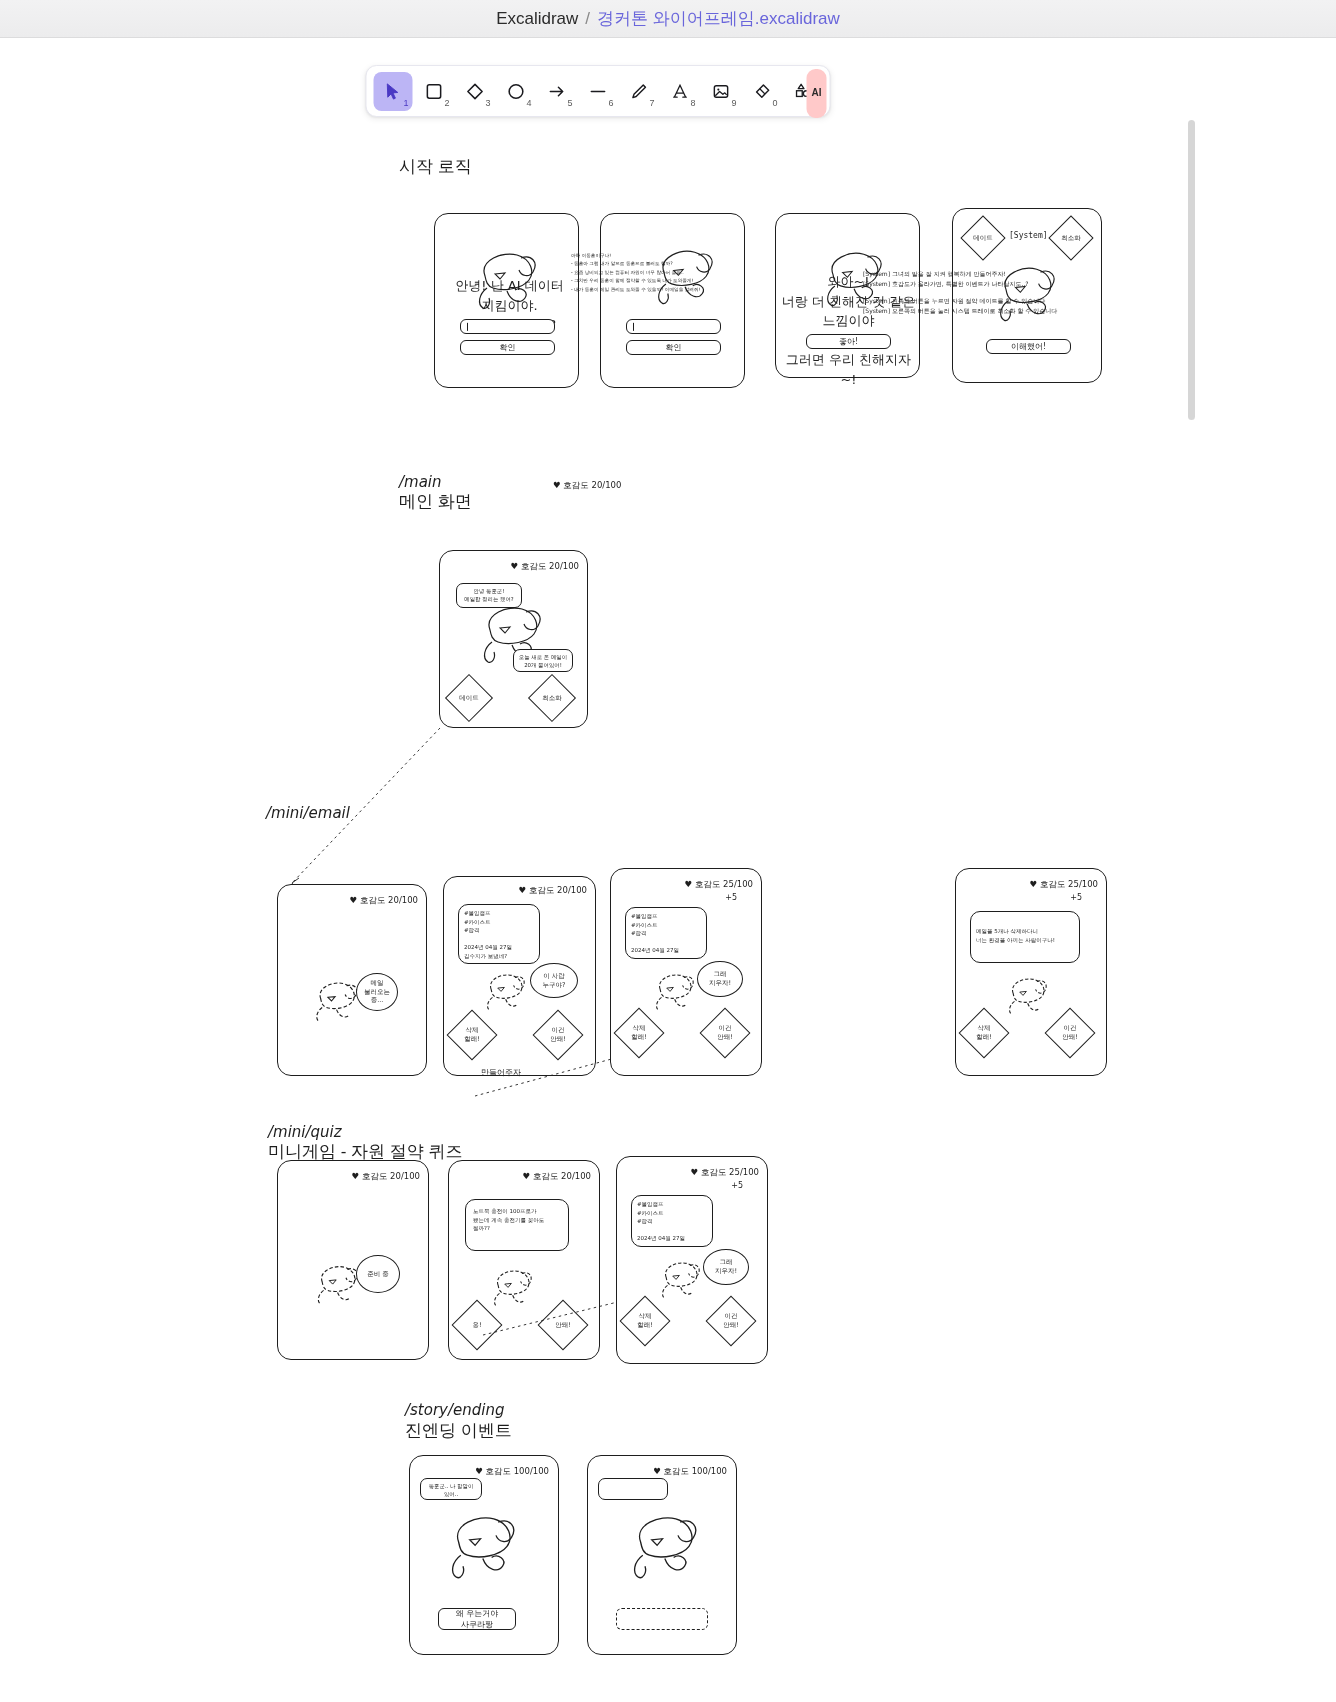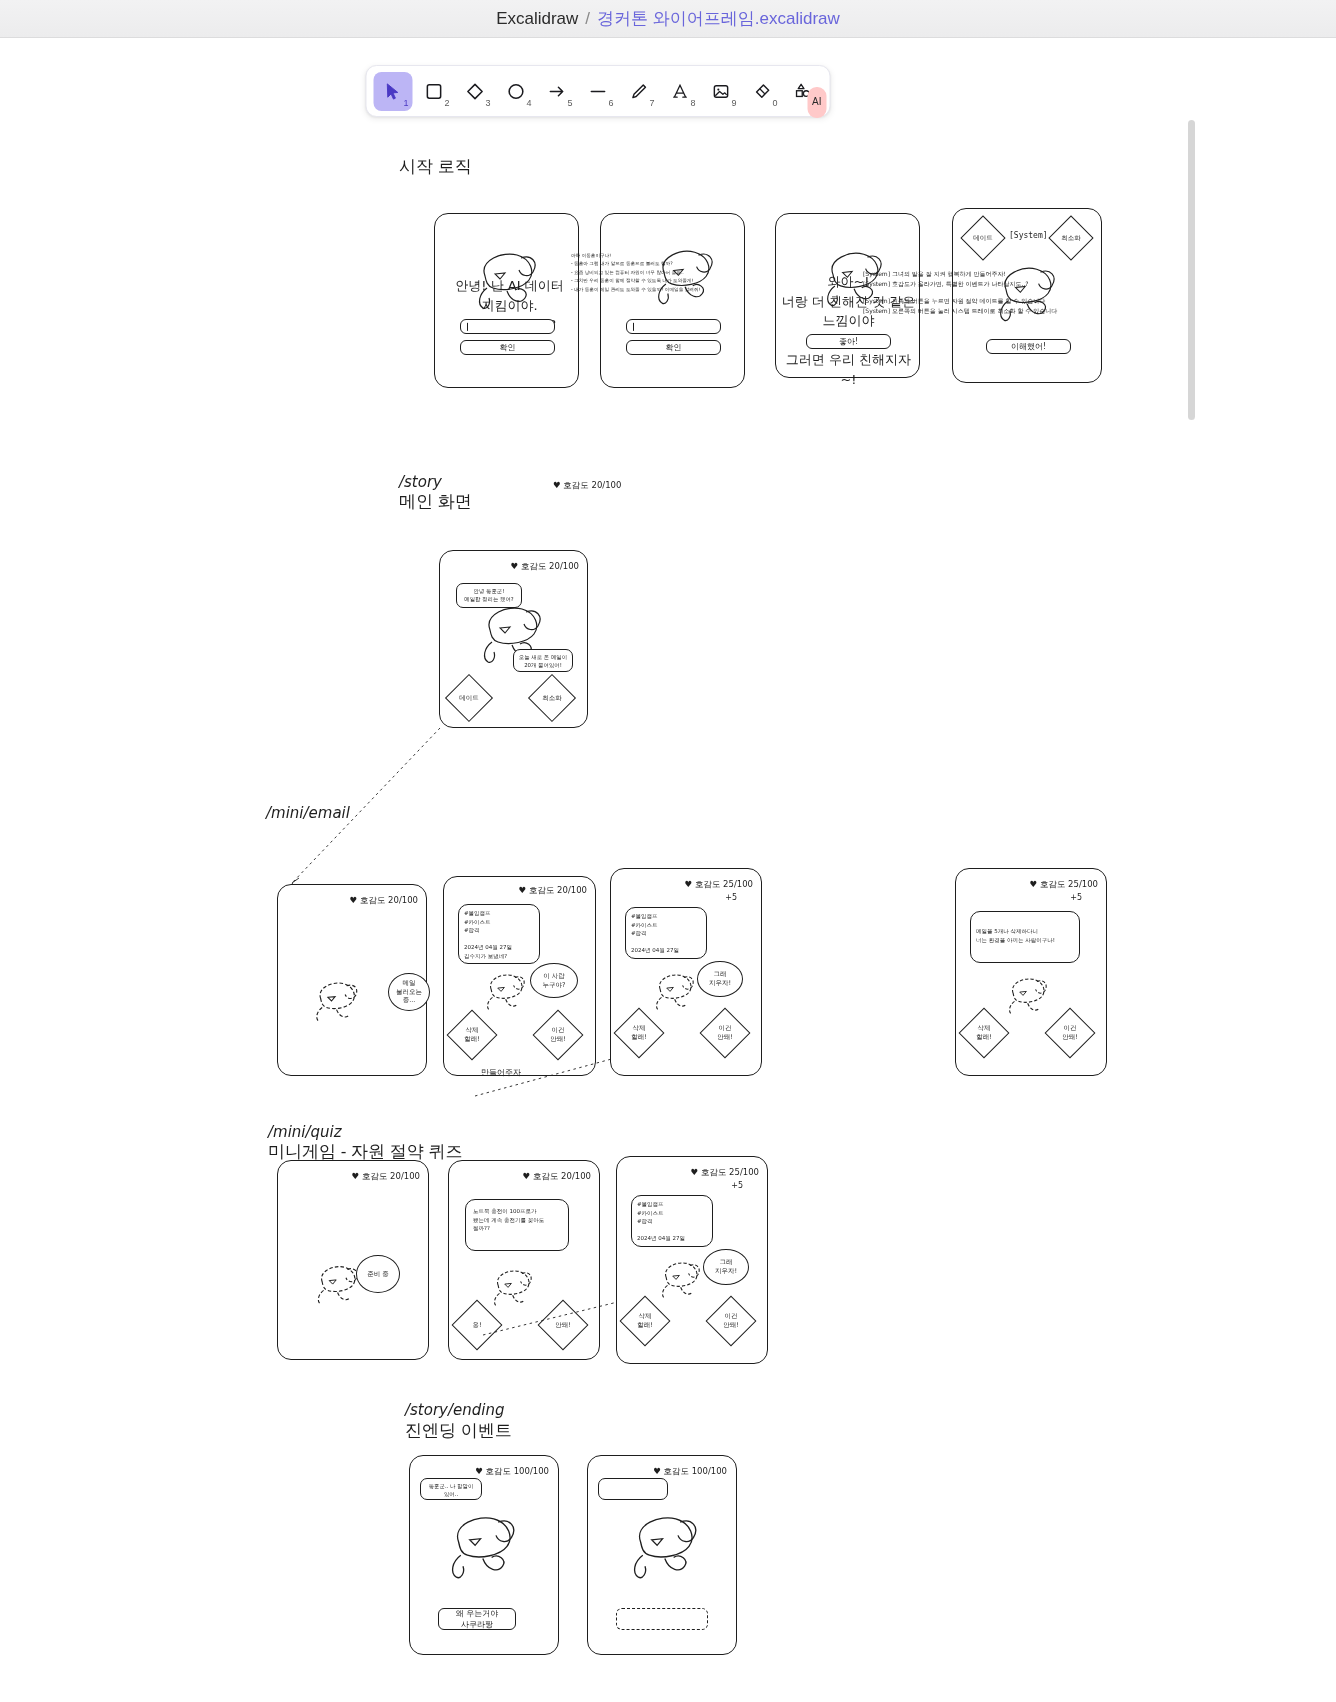--- a/index.html
+++ b/index.html
@@ -41,22 +41,22 @@
   .tool.active { background: #bcb5f5; }
   .tool .num {
     position: absolute; right: 4px; bottom: 3px;
     font-size: 9px; color: #5b5b5b; line-height: 1;
   }
   .tool.active .num { color: #4a39c4; }
   .tool svg { display:block; }
   .ai-badge {
     position: absolute; right: -4px; bottom: -7px;
     background: #ffc9c9; color: #2b2b2b;
-    font-size: 10px; font-weight: normal;
-    border-radius: 9px; padding: 9px 5px; line-height: 1.25;
+    font-size: 10px; font-weight: bold;
+    border-radius: 9px; padding: 18px 5px; line-height: 1.25;
   }
 
   
   .canvas { position: absolute; top: 118px; left: 0; width:1336px; height: 1584px; }
 
   .sec-slug {
     position: absolute; color: #1e1e1e; font-size: 15px;
     font-family: "DejaVu Sans", sans-serif; font-style: italic; white-space: nowrap;
   }
   .sec-title {
@@ -290,21 +290,21 @@
         <path d="M28 42 C20 48, 18 58, 24 62 C28 64, 32 58, 30 52" fill="none" stroke="#1e1e1e" stroke-width="1.2"></path>
         <path d="M48 45 C52 56, 62 58, 66 52 C70 46, 62 40, 56 44" fill="none" stroke="#1e1e1e" stroke-width="1.2"></path>
       </svg>
       <div class="sysline" style="left:-90px; top:61px;">[System] 그녀의 말을 잘 지켜 행복하게 만들어주자!</div>
       <div class="sysline" style="left:-90px; top:71px;">[System] 호감도가 올라가면, 특별한 이벤트가 나타날지도..?</div>
       <div class="sysline" style="left:-90px; top:88px;">[System] 왼쪽의 버튼을 누르면 자원 절약 데이트를 할 수 있습니다</div>
       <div class="sysline" style="left:-90px; top:98px;">[System] 오른쪽의 버튼을 눌러 시스템 트레이로 최소화 할 수 있습니다</div>
       <div class="btn" style="left:33px; top:130px; width:85px; height:15px;">이해했어!</div>
     </div>
 
-    <div class="sec-slug" style="left:399px; top:355px;">/story</div>
+    <div class="sec-slug" style="left:399px; top:355px;">/main</div>
     <div class="sec-title" style="left:399px; top:372px;">메인 화면</div>
     <div class="hp" style="left:553px; top:362px;">♥ 호감도 20/100</div>
 
     <div class="phone" style="left:439px; top:432px; width:149px; height:178px;">
       <div class="hp" style="right:8px; top:10px;">♥ 호감도 20/100</div>
       <div class="box" style="left:16px; top:32px; width:66px; height:25px;"></div>
       <div class="boxtext" style="left:19px; top:36px; width:60px; text-align:center; font-size:5.4px;">안녕 동훈군!
 메일함 정리는 했어?</div>
       <svg class="mascot" style="left:24px; top:48px;" width="100" height="82" viewBox="0 0 100 80">
         <path d="M26 30 C20 14, 44 5, 58 9 C72 13, 76 26, 70 34 C64 42, 46 46, 34 42 C28 40, 27 35, 26 30 Z" fill="none" stroke="#1e1e1e" stroke-width="1.2"></path>
@@ -333,21 +333,21 @@
 
     <div class="phone" style="left:277px; top:766px; width:150px; height:192px;">
       <div class="hp" style="right:8px; top:10px;">♥ 호감도 20/100</div>
       <svg class="mascot" style="left:24px; top:92px;" width="72" height="58" viewBox="0 0 100 80">
         <path d="M26 30 C20 14, 44 5, 58 9 C72 13, 76 26, 70 34 C64 42, 46 46, 34 42 C28 40, 27 35, 26 30 Z" fill="none" stroke="#1e1e1e" stroke-width="1.6" stroke-dasharray="5 3"></path>
         <path d="M62 12 C72 8, 80 16, 74 26 C70 32, 62 30, 60 24" fill="none" stroke="#1e1e1e" stroke-width="1.6" stroke-dasharray="5 3"></path>
         <path d="M36 28 L46 27 L41 33 Z" fill="none" stroke="#1e1e1e" stroke-width="1.4"></path>
         <path d="M28 42 C20 48, 18 58, 24 62" fill="none" stroke="#1e1e1e" stroke-width="1.6" stroke-dasharray="5 3"></path>
         <path d="M48 45 C52 56, 62 58, 66 52" fill="none" stroke="#1e1e1e" stroke-width="1.6" stroke-dasharray="5 3"></path>
       </svg>
-      <div class="bubble" style="left:78px; top:88px; width:42px; height:38px;margin-left:32px;">메일
+      <div class="bubble" style="left:78px; top:88px; width:42px; height:38px;">메일
 불러오는
 중...</div>
     </div>
 
     <div class="phone" style="left:443px; top:758px; width:153px; height:200px;">
       <div class="hp" style="right:8px; top:8px;">♥ 호감도 20/100</div>
       <div class="box rounded-lg" style="left:14px; top:27px; width:82px; height:60px;"></div>
       <div class="boxtext" style="left:20px; top:32px; width:74px; font-size:5.5px;">#몰입캠프
 #카이스트
 #합격

